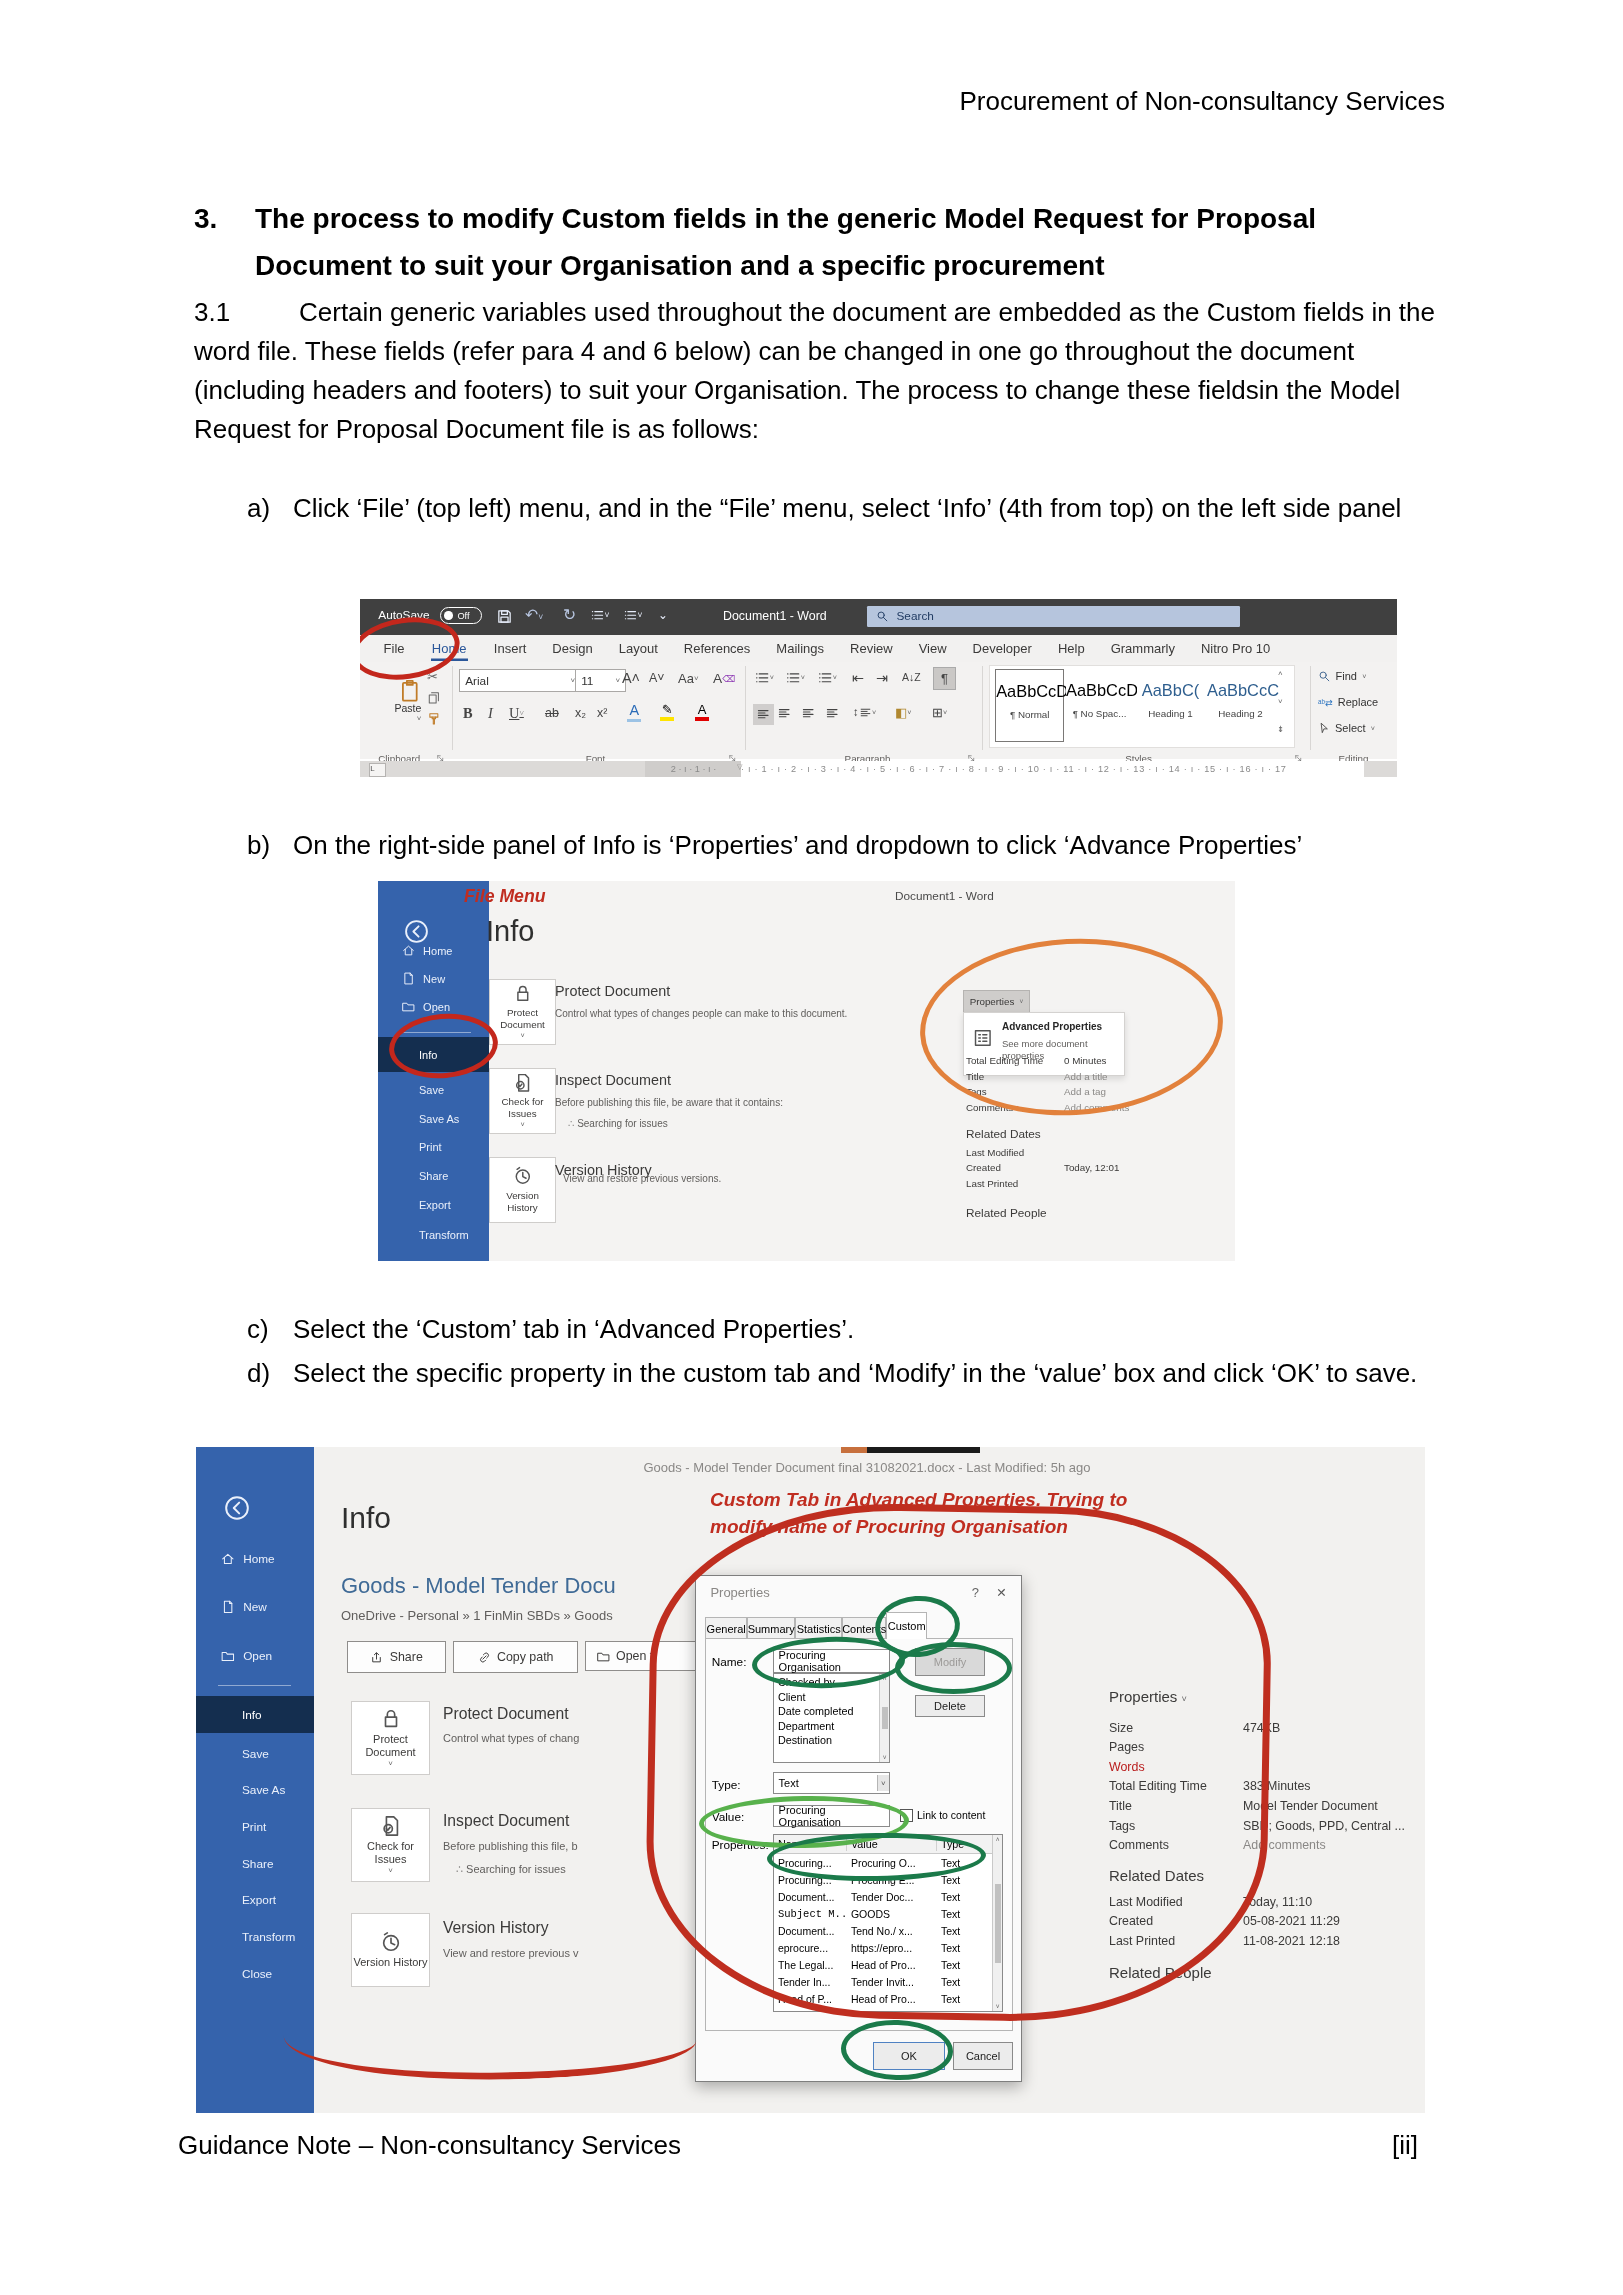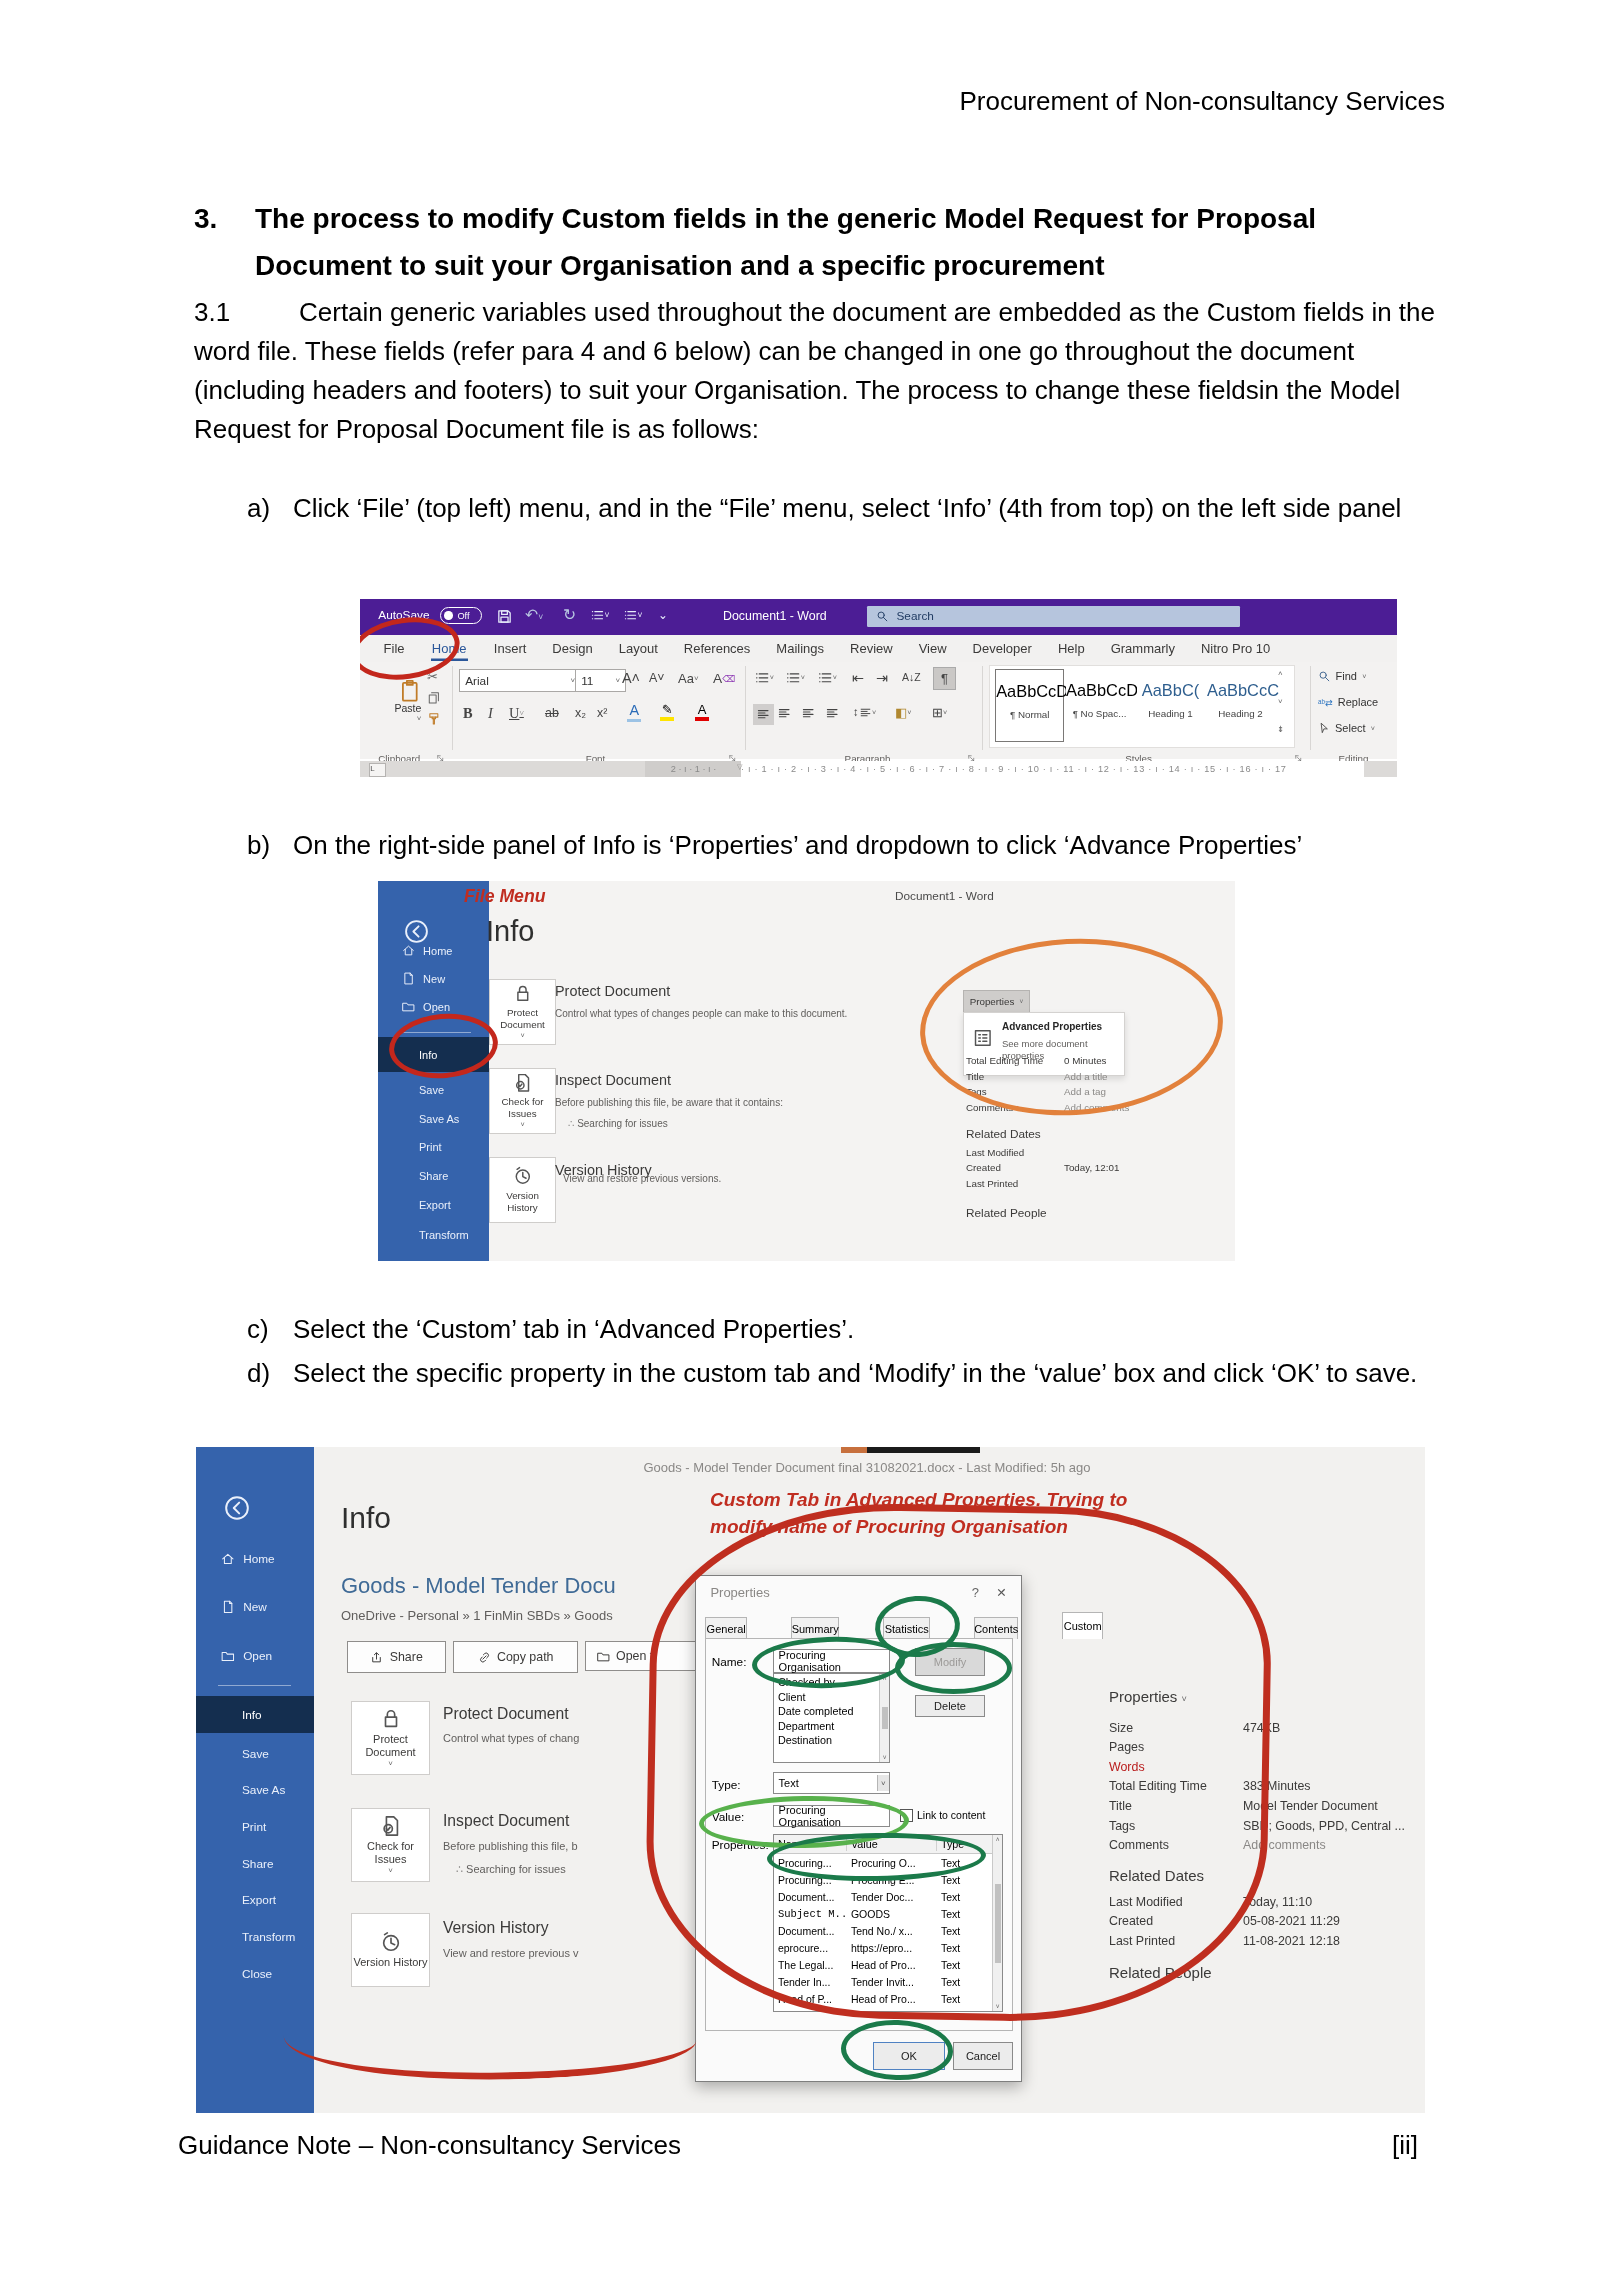--- a/index.html
+++ b/index.html
@@ -10,21 +10,21 @@
   .fig{position:absolute;overflow:hidden;}
   .ic{flex:none;display:inline-block;vertical-align:middle;}
   svg.ic{stroke:currentColor;fill:none;stroke-width:1.8;stroke-linecap:round;stroke-linejoin:round;}
   
   .hdr{font-size:26px;}
   .h1{font-size:28px;font-weight:bold;line-height:47px;}
   .body-t{font-size:26px;line-height:39px;}
   .li-t{font-size:26px;line-height:44px;}
   
   .f1{background:#fff;}
-  .f1 .bar{position:absolute;left:0;top:6.5px;width:100%;height:36px;background:#4c1d95;color:#fff;}
+  .f1 .bar{position:absolute;left:0;top:6.5px;width:100%;height:36px;background:#404040;color:#fff;}
   .f1 .tabs{position:absolute;left:0;top:43px;width:100%;height:27.5px;background:#f2f1f0;
             display:flex;align-items:center;padding-left:23.6px;gap:26px;font-size:13px;color:#3b3a39;}
   .f1 .tab{white-space:nowrap;}
   .f1 .tab.active{color:#2b579a;box-shadow:inset 0 -2.6px 0 #2b579a;padding:5.2px 1.3px;}
   .f1 .rib{position:absolute;left:0;top:70px;width:100%;height:97px;background:#f3f2f1;}
   .sep{position:absolute;top:3.9px;width:0.7px;height:84px;background:#d8d6d4;}
   .gl{position:absolute;top:91px;font-size:9.8px;color:#605e5c;}
   .ibx{display:inline-flex;align-items:center;justify-content:center;color:#444;}
   .sel{background:#fff;border:0.7px solid #aaa8a6;display:flex;align-items:center;
        justify-content:space-between;padding:0 5.2px;font-size:11.8px;color:#333;}
@@ -619,21 +619,21 @@
     <span class="kv" style="left:1047px;top:467px;font-size:12.4px;color:#3b3a39;">05-08-2021 11:29</span>
     <span class="kv" style="left:913px;top:487px;font-size:12.4px;color:#3b3a39;">Last Printed</span>
     <span class="kv" style="left:1047px;top:487px;font-size:12.4px;color:#3b3a39;">11-08-2021 12:18</span>
     <div class="a" style="left:913px;top:517px;font-size:15px;color:#3b3a39;">Related People</div>
 
     <div class="dlg" style="left:499px;top:128px;width:325px;height:505px;">
       <span class="a" style="left:14.4px;top:9.2px;font-size:13px;color:#8a8886;">Properties</span>
       <span class="a" style="right:42px;top:9.2px;font-size:13px;color:#666;">?</span>
       <span class="a" style="right:14.4px;top:9.2px;font-size:12.4px;color:#555;">✕</span>
 
-      <div class="a" style="left:9.2px;top:41px;display:flex;align-items:flex-start;gap:44px;">
+      <div class="a" style="left:9.2px;top:41px;display:flex;align-items:flex-start;">
         <span class="dtab" style="width:42px;">General</span>
         <span class="dtab" style="width:48px;">Summary</span>
         <span class="dtab" style="width:47px;">Statistics</span>
         <span class="dtab" style="width:44px;">Contents</span>
         <span class="dtab active" style="width:41px;">Custom</span>
       </div>
       <div class="a" style="left:9.2px;top:62px;width:306px;height:391px;border:0.7px solid #b5b5b5;background:#fbfbfb;"></div>
 
       <span class="a" style="left:15.7px;top:79px;font-size:11.8px;">Name:</span>
       <span class="din a" style="left:77px;top:73px;width:117px;height:23.6px;">Procuring Organisation</span>

